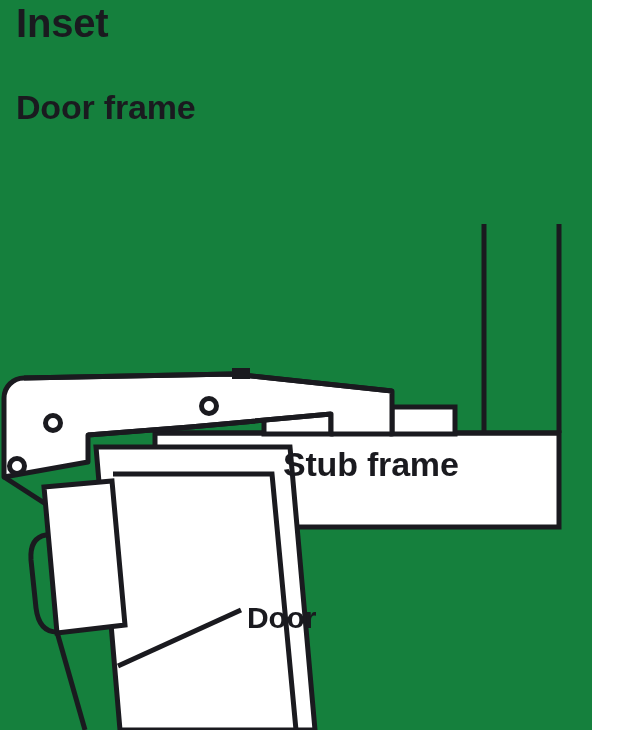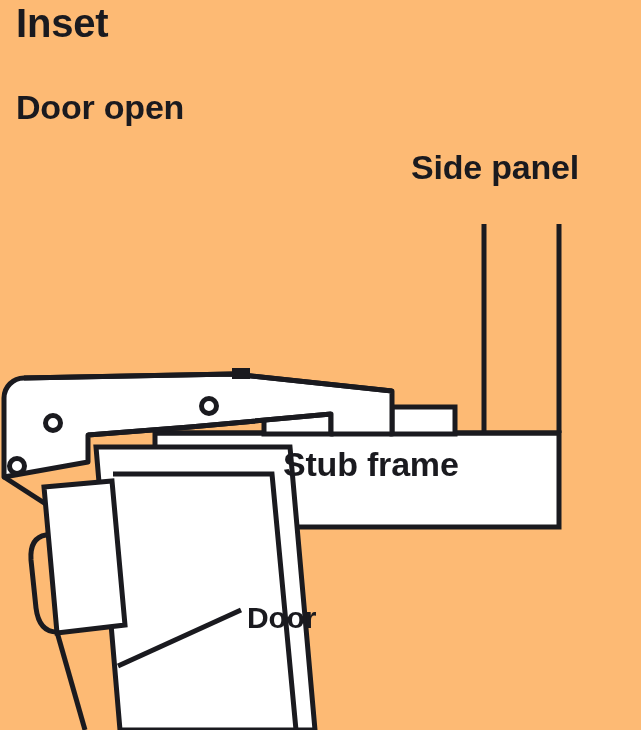--- a/index.html
+++ b/index.html
@@ -5,23 +5,23 @@
   html, body {
     margin: 0;
     padding: 0;
     background: #ffffff;
   }
   body {
     font-family: "Liberation Sans", sans-serif;
   }
   #page {
     position: relative;
-    width: 641px;
+    width: 592px;
     height: 730px;
-    background: #fdba74;
+    background: #15803d;
     overflow: hidden;
   }
   #diagram-svg {
     position: absolute;
     left: 0;
     top: 0;
     width: 641px;
     height: 730px;
     display: block;
   }
@@ -114,21 +114,20 @@
 
       <path d="M 57 632 L 85 730" fill="none" stroke="#1a1a1f" stroke-width="5"></path>
     </g>
 
     <line x1="241" y1="610" x2="118" y2="666" stroke="#1a1a1f" stroke-width="5" stroke-linecap="butt"></line>
 
   </svg>
 
   <div class="lbl" id="label-inset">Inset</div>
 
-  <div class="lbl" id="label-door-open">Door open</div>
+  <div class="lbl" id="label-door-open">Door frame</div>
 
-  <div class="lbl" id="label-side-panel">Side panel</div>
 
   <div class="lbl" id="label-stub-frame">Stub frame</div>
 
   <div class="lbl" id="label-door">Door</div>
 
 </div>
 
 </body></html>

